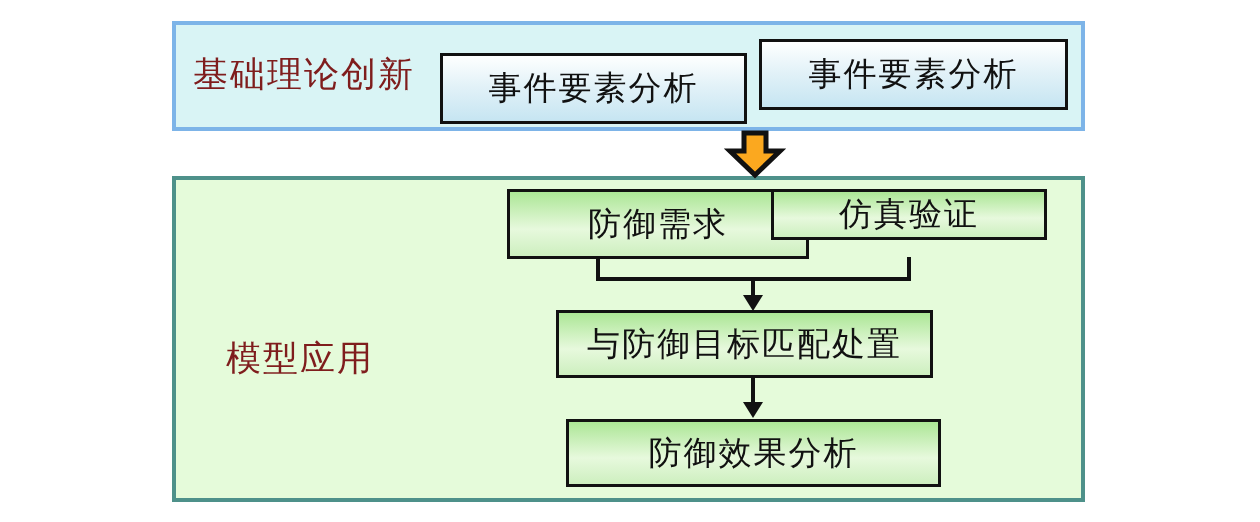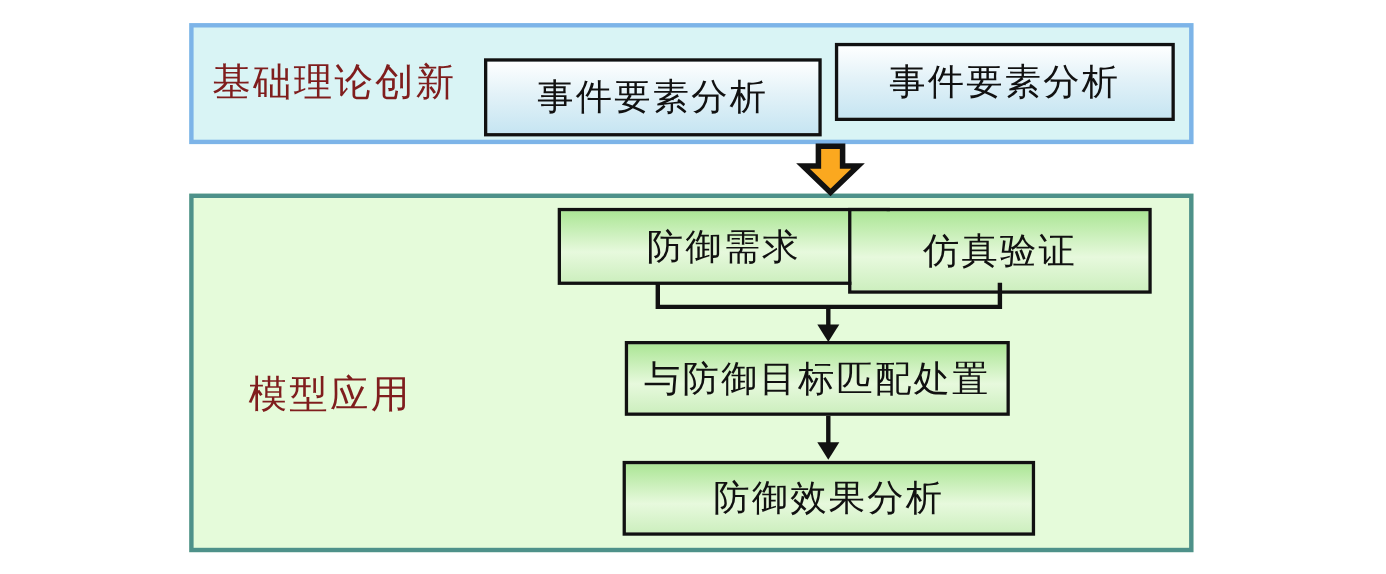--- a/index.html
+++ b/index.html
@@ -49,22 +49,22 @@
   }
   .node.blue {
     background: linear-gradient(180deg, #feffff 0%, #e3f2f8 45%, #c6e5f2 100%);
   }
   .node.green {
     background: linear-gradient(180deg, #ace696 0%, #e7f9dd 58%, #cdefbf 100%);
   }
   .node.b1 { left: 440px; top: 53px;  width: 307px; height: 71px; font-family: Liberation Serif, serif; }
   .node.b2 { left: 759px; top: 39px;  width: 309px; height: 71px; }
   .node.g1 { left: 459px; top: 189px; width: 302px; height: 70px; margin-left: 48px; }
-  .node.g2 { left: 771px; top: 189px; width: 276px; height: 78px; font-family: Liberation Serif, serif; }
-  .node.g3 { left: 568px; top: 310px; width: 350px; height: 68px; }
+  .node.g2 { left: 771px; top: 189px; width: 276px; height: 51px; font-family: Liberation Serif, serif; }
+  .node.g3 { left: 556px; top: 310px; width: 377px; height: 68px; }
   .node.g4 { left: 566px; top: 419px; width: 375px; height: 68px; font-family: Liberation Serif, serif; }
   svg.overlay {
     position: absolute;
     left: 0; top: 0;
     width: 1260px; height: 522px;
     pointer-events: none;
   }
 </style>
 </head>
 <body>

